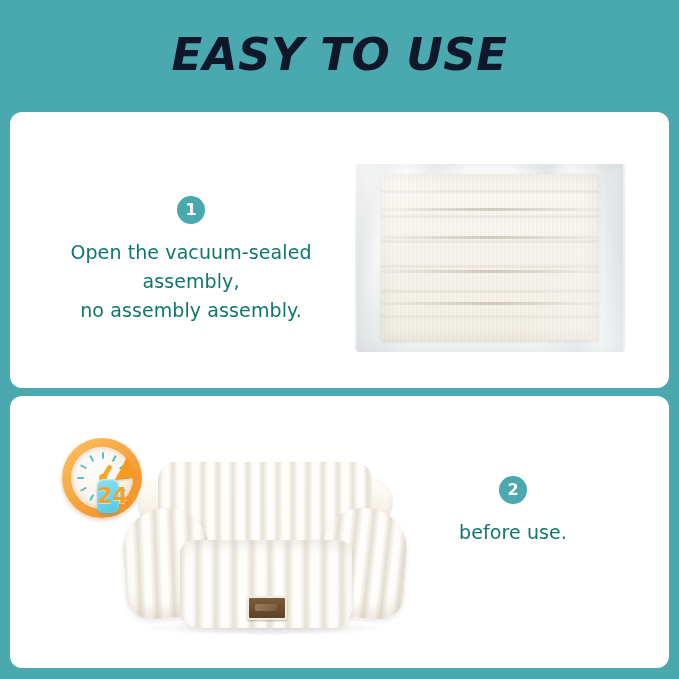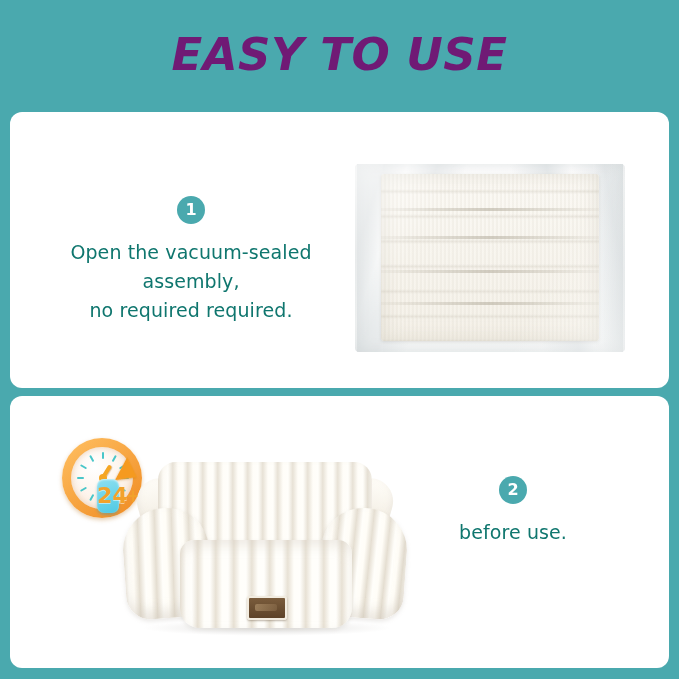--- a/index.html
+++ b/index.html
@@ -31,21 +31,21 @@
     display: flex;
     align-items: center;
     justify-content: center;
   }
   .header-title {
     font-family: "DejaVu Sans", sans-serif;
     font-size: 45px;
     line-height: 45px;
     font-weight: 700;
     font-style: italic;
-    color: #701a75;
+    color: #0f172a;
     letter-spacing: 0.5px;
     white-space: nowrap;
     transform: translateY(-2px);
   }
 
   
   .card {
     position: absolute;
     left: 10px;
     width: 659px;
@@ -346,21 +346,21 @@
     <div class="header-title">EASY TO USE</div>
   </div>
 
   <div class="card card-1">
 
     <div class="step-block step-1">
       <div class="step-badge">1</div>
       <div class="step-text">
         <span class="ln">Open the vacuum-sealed</span>
         <span class="ln">assembly,</span>
-        <span class="ln">no required required.</span>
+        <span class="ln">no assembly assembly.</span>
       </div>
     </div>
 
     <div class="pack-photo">
       <div class="pack-bag"></div>
       <div class="pack-inner">
         <div class="seam" style="top:34px;"></div>
         <div class="seam" style="top:62px;"></div>
         <div class="seam" style="top:96px;"></div>
         <div class="seam" style="top:128px;"></div>

